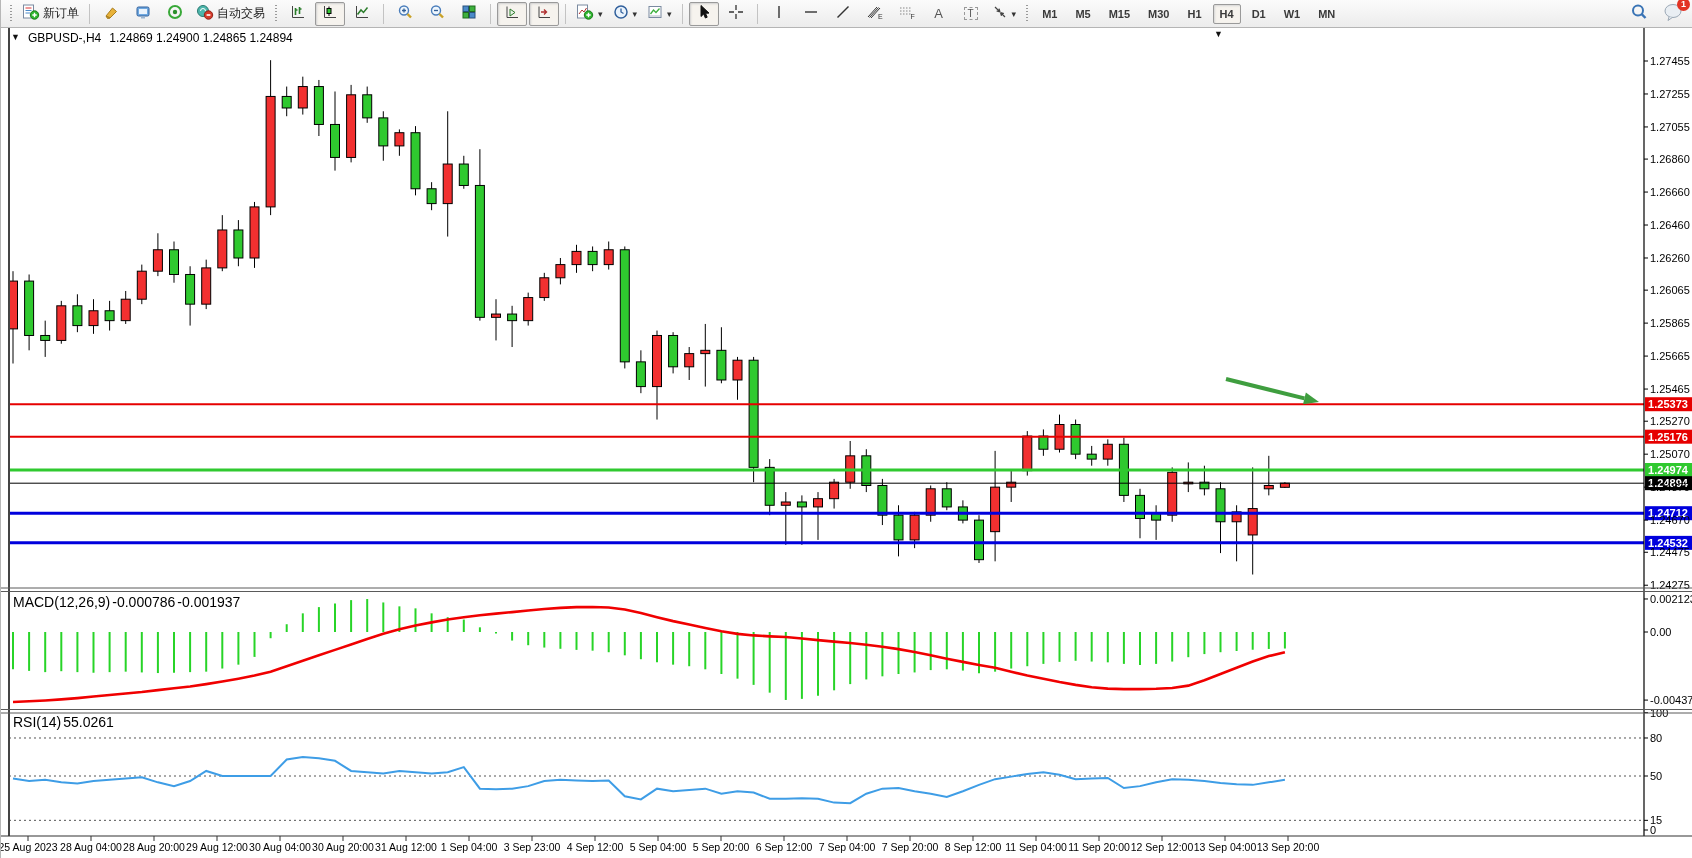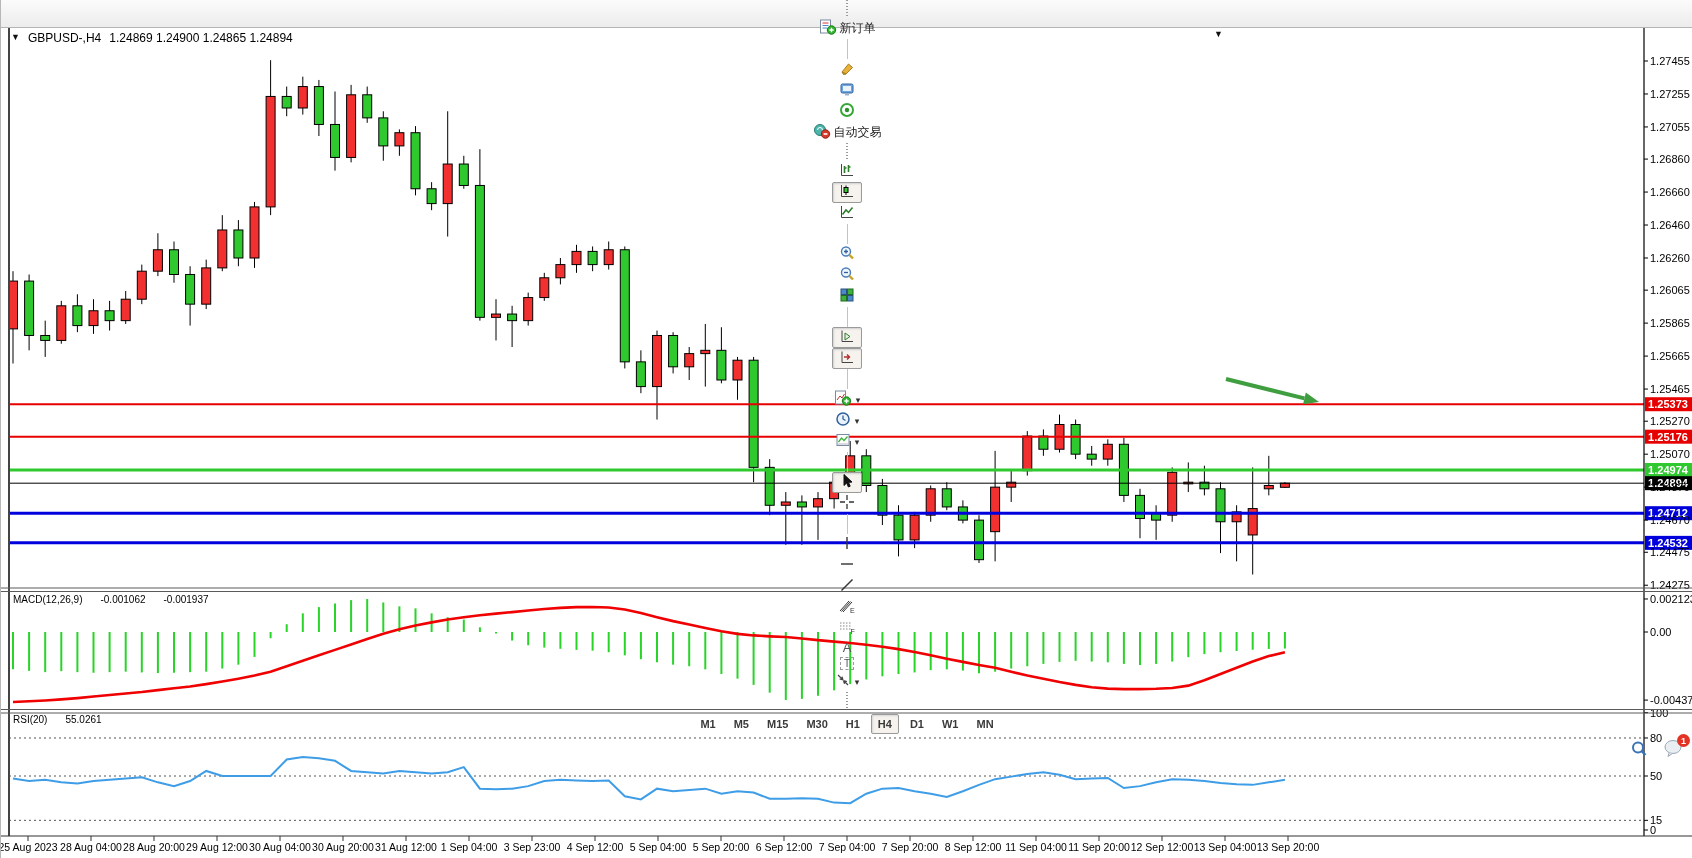--- a/index.html
+++ b/index.html
@@ -1,40 +1,40 @@
 <!DOCTYPE html>
 <html><head>
 <meta charset="utf-8">
 <style>
   html,body{margin:0;padding:0;background:#d8d8d8;}
   .app{position:relative;width:1692px;height:858px;background:#ffffff;overflow:hidden;
        font-family:"Liberation Sans",sans-serif;border-left:1px solid #b7b7b7;border-right:1px solid #b7b7b7;}
   
   .toolbar{position:absolute;top:0;left:0;width:1692px;height:28px;box-sizing:border-box;
            background:linear-gradient(#fbfbfb,#ececec);border-bottom:1px solid #b5b5b5;
-           display:flex;align-items:center;padding:0 4px;z-index:30;flex-direction:column;}
+           display:flex;align-items:center;padding:0 4px;z-index:30;}
   .tb-btn{height:22px;min-width:22px;display:inline-flex;align-items:center;justify-content:center;
           gap:3px;border:1px solid transparent;border-radius:2px;margin:0 1px;padding:0 3px;
           font-size:12px;color:#222;white-space:nowrap;}
   .tb-btn.pressed{background:#f6f3ee;border:1px solid #9a9a9a;box-shadow:inset 1px 1px 2px #d0d0d0;}
   .tb-sep{width:1px;height:20px;background:#c3c3c3;margin:0 5px;flex:0 0 auto;}
   .grip{width:4px;height:18px;margin:0 4px;flex:0 0 auto;
         background-image:repeating-linear-gradient(#9a9a9a 0 1px,transparent 1px 3px);
         background-size:2px 100%;background-repeat:no-repeat;background-position:center;}
   .caret{font-size:9px;color:#333;margin-left:1px;}
   .tf-btn{font-weight:bold;font-size:11px;color:#3a3a3a;padding:3px 6px;border:1px solid transparent;border-radius:2px;margin:4px 2px;}
   .tf-btn.active{background:#f6f3ee;border:1px solid #9a9a9a;box-shadow:inset 1px 1px 2px #d6d6d6;}
   .tb-right{margin-left:auto;display:flex;align-items:center;}
   .chat-wrap{position:relative;margin-left:8px;margin-right:6px;}
   .badge{position:absolute;top:-5px;right:-7px;background:#e23324;color:#fff;font-size:9px;font-weight:bold;
          border-radius:50%;width:13px;height:13px;display:flex;align-items:center;justify-content:center;}
   
   .chart-title{position:absolute;top:31px;left:10px;font-size:12px;color:#000;z-index:10;display:flex;gap:8px;pointer-events:none;}
   .chart-title .mk{font-size:9px;margin-top:1px;color:#111;}
-  .ind-label{position:absolute;left:12px;font-size:10px;color:#000;z-index:10;pointer-events:none;display:flex;gap:18px;}
+  .ind-label{position:absolute;left:12px;font-size:14px;color:#000;z-index:10;pointer-events:none;display:flex;gap:2px;}
   .menu-marker{position:absolute;top:29px;left:1213px;font-size:9px;color:#111;z-index:10;}
   svg{font-family:"Liberation Sans",sans-serif;}
   #chart-svg{position:absolute;top:0;left:0;z-index:1;}
 </style>
 </head>
 <body>
 
 <div class="app">
 
   <div class="toolbar">
@@ -644,23 +644,23 @@
     </svg>
 
   <div class="chart-title">
     <span class="mk">▼</span>
     <span>GBPUSD-,H4</span>
     <span>1.24869 1.24900 1.24865 1.24894</span>
   </div>
 
   <div class="ind-label" style="top:594px;">
     <span>MACD(12,26,9)</span>
-    <span>-0.001062</span>
+    <span>-0.000786</span>
     <span>-0.001937</span>
   </div>
 
   <div class="ind-label" style="top:714px;">
-    <span>RSI(20)</span>
+    <span>RSI(14)</span>
     <span>55.0261</span>
   </div>
 
   <div class="menu-marker">▼</div>
 </div>
 
 </body></html>

